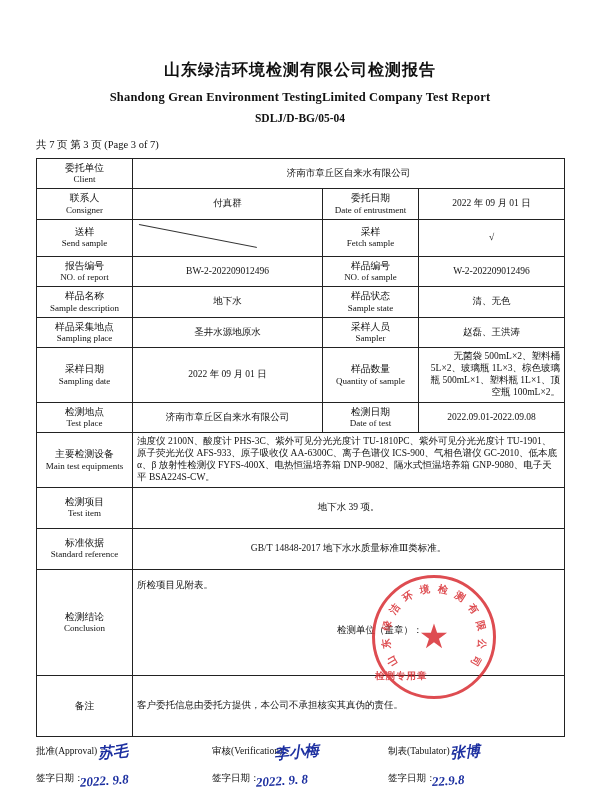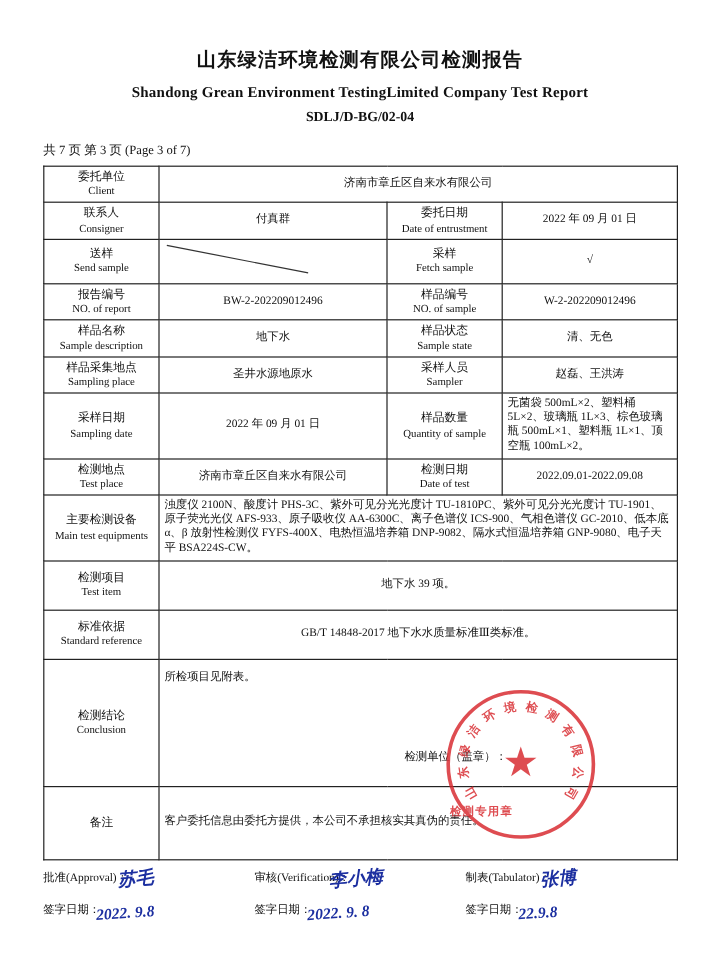--- a/index.html
+++ b/index.html
@@ -13,21 +13,21 @@
     font-family: "Liberation Serif", "DejaVu Serif", serif;
     color: #111111;
     position: relative;
     overflow: hidden;
   }
   .page {
     position: relative;
     width: 600px;
     height: 800px;
     box-sizing: border-box;
-    padding: 40px 36px 10px 36px;
+    padding: 60px 36px 10px 36px;
   }
   .title-cn {
     text-align: center;
     font-size: 16px;
     font-weight: bold;
     letter-spacing: 1px;
     margin: 0 0 9px 0;
   }
   .title-en {
     text-align: center;
@@ -83,21 +83,21 @@
     padding: 4px 6px;
   }
   .val-indent {
     text-align: left;
     padding-left: 32px;
     font-size: 9.5px;
   }
   .small-list {
     font-size: 8.6px;
     line-height: 1.45;
-    text-align: left;
+    text-align: right;
     padding: 3px 5px;
     margin-left: 40px;
   }
   .diag-cell {
     position: relative;
     padding: 0;
     height: 30px;
   }
   .diag-cell .slash {
     position: absolute;
@@ -204,21 +204,21 @@
     font-size: 9.5px;
   }
 </style>
 </head>
 <body>
 
 <div class="page">
 
   <div class="title-cn">山东绿洁环境检测有限公司检测报告</div>
   <div class="title-en">Shandong Grean Environment TestingLimited Company Test Report</div>
-  <div class="doc-code">SDLJ/D-BG/02-04</div>
+  <div class="doc-code">SDLJ/D-BG/05-04</div>
   <div class="page-count">共 7 页 第 3 页 (Page 3 of 7)</div>
 
   <table class="report">
     <colgroup>
       <col style="width:96px">
       <col style="width:190px">
       <col style="width:96px">
       <col style="width:146px">
     </colgroup>
     <tbody>

